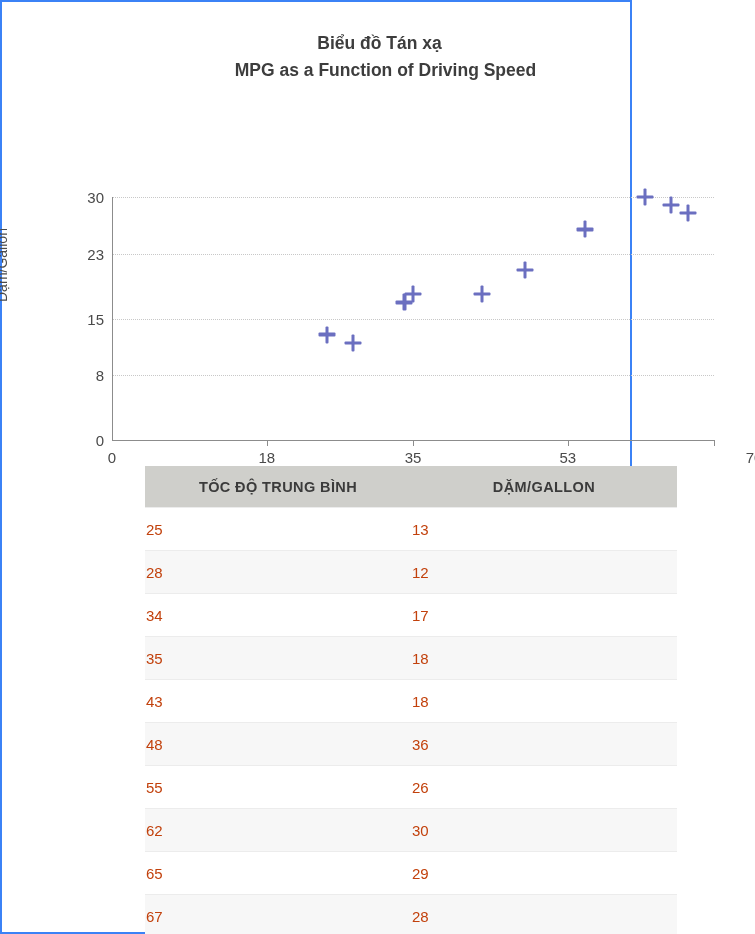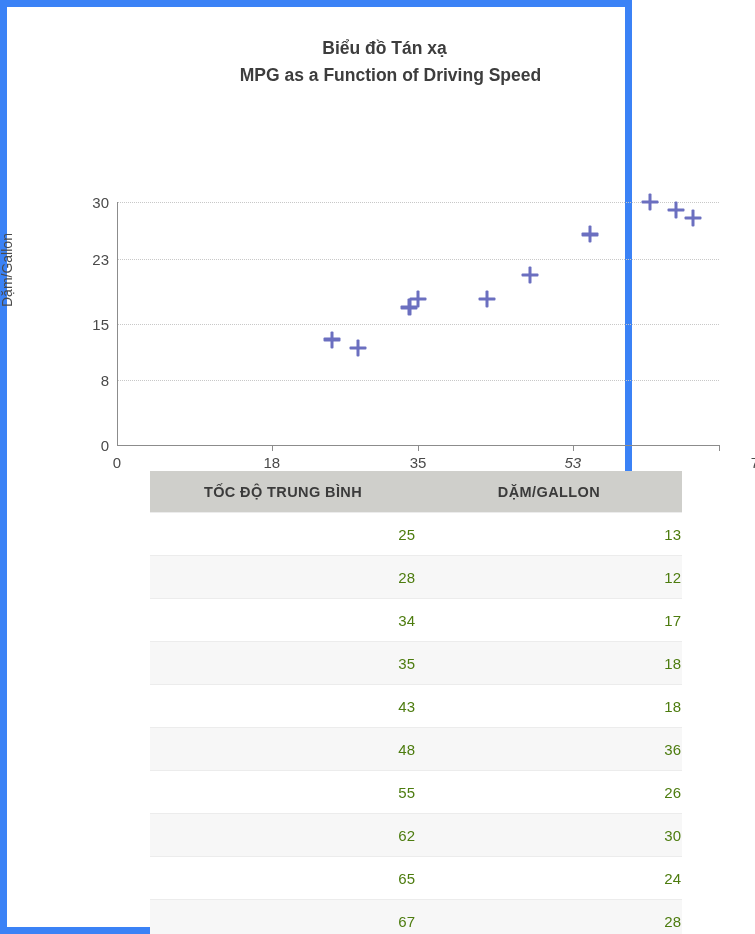--- a/index.html
+++ b/index.html
@@ -12,21 +12,21 @@
     background: #ffffff;
     font-family: "Liberation Sans", sans-serif;
     color: #3c3c3c;
     overflow: hidden;
   }
   .page {
     position: relative;
     width: 632px;
     height: 934px;
     box-sizing: border-box;
-    border: 7px solid #3b82f6;
+    border: 2px solid #3b82f6;
     background: #ffffff;
   }
 
   
   .chart-title {
     position: absolute;
     left: 0;
     top: 28px;
     width: 755px;
     text-align: center;
@@ -174,23 +174,23 @@
     color: #3b3b3b;
     font-size: 14.5px;
     font-weight: bold;
     letter-spacing: 0.4px;
     height: 39px;
     text-align: center;
     border: none;
   }
   table.data td {
     height: 40px;
-    text-align: right;
+    text-align: left;
     font-size: 15px;
-    color: #4d7c0f;
+    color: #c2410c;
     border: none;
     border-top: 1px solid #ececec;
   }
   table.data tbody tr:nth-child(odd) td {
     background: #ffffff;
   }
   table.data tbody tr:nth-child(even) td {
     background: #f7f7f7;
   }
   table.data tbody tr:last-child td {
@@ -232,21 +232,21 @@
         <div class="pt" style="left: 576.2px; top: 16.2px;"></div>
       </div>
     <div class="axis-y"></div>
     <div class="axis-x"></div>
     <div id="xticks">
         <div class="xtick" style="left: 110px;">0</div>
         <div class="xtick" style="left: 264.8px;">18</div>
         <div class="xtick-mark" style="left: 264.8px;"></div>
         <div class="xtick" style="left: 411px;">35</div>
         <div class="xtick-mark" style="left: 411px;"></div>
-        <div class="xtick" style="left: 565.8px; font-style: italic;">53</div>
+        <div class="xtick" style="left: 565.8px;">53</div>
         <div class="xtick-mark" style="left: 565.8px;"></div>
         <div class="xtick" style="left: 712px; margin-left: 40px;">70</div>
         <div class="xtick-mark" style="left: 712px;"></div>
       </div>
     <div class="axis-title-x">Tốc độ Trung bình</div>
     <div class="axis-title-y">Dặm/Gallon</div>
   </div>
 
   <div class="table-wrap">
     <table class="data">
@@ -284,21 +284,21 @@
           <tr>
             <td>55</td>
             <td>26</td>
           </tr>
           <tr>
             <td>62</td>
             <td>30</td>
           </tr>
           <tr>
             <td>65</td>
-            <td>24</td>
+            <td>29</td>
           </tr>
           <tr>
             <td>67</td>
             <td>28</td>
           </tr>
         </tbody>
     </table>
   </div>
 
 </div>

